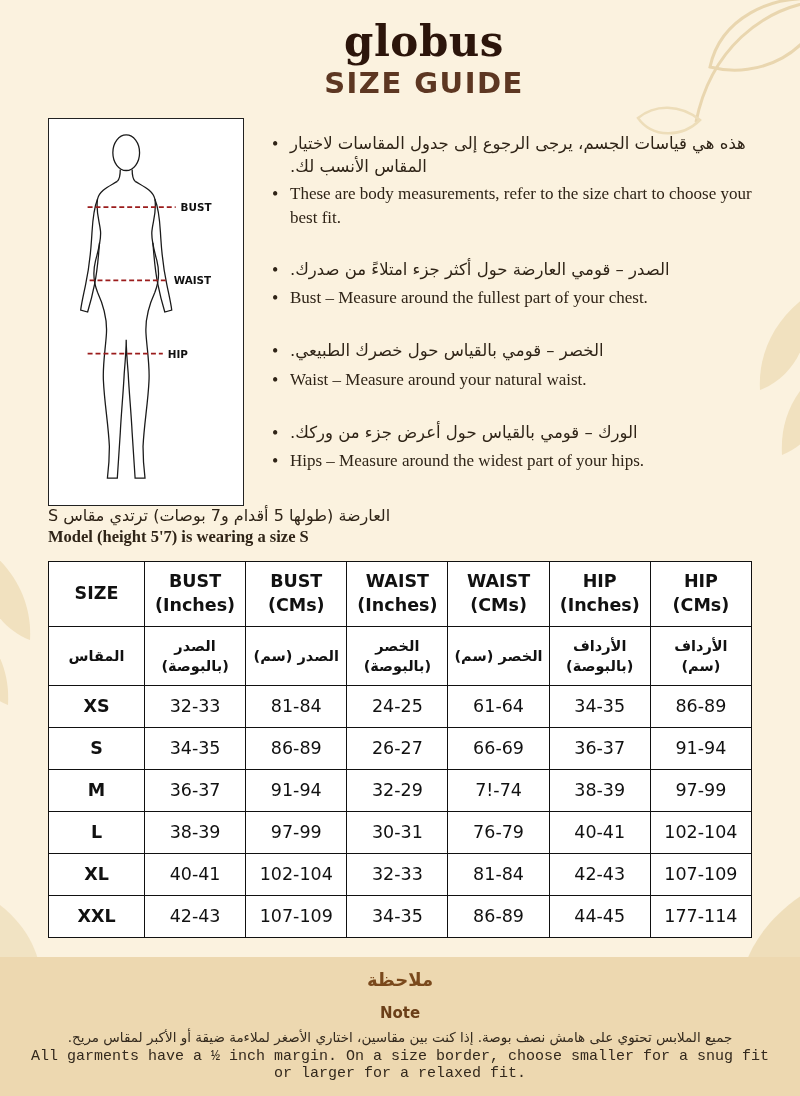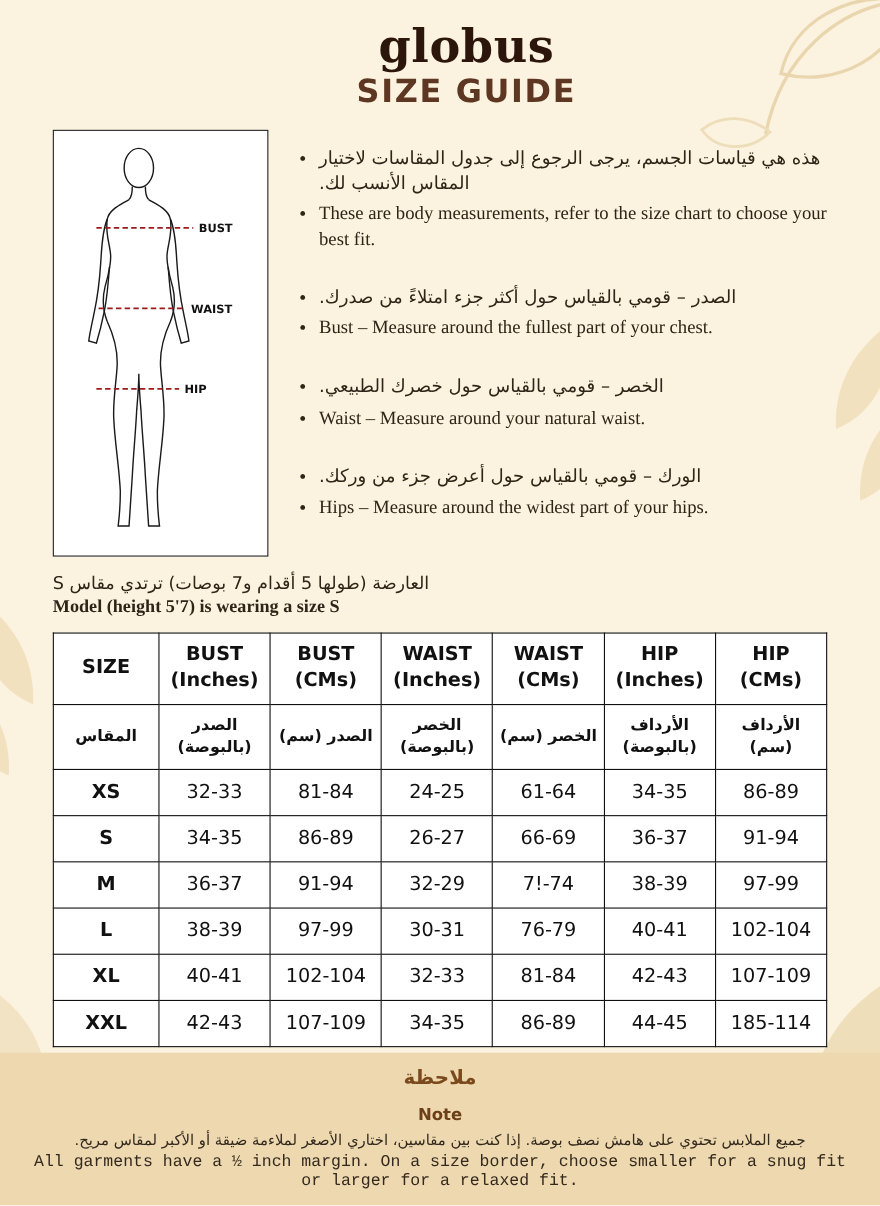--- a/index.html
+++ b/index.html
@@ -36,21 +36,21 @@
   }
   .bullets{flex:1;padding-top:14px;}
   .group{margin-bottom:28px;}
   .bline{display:flex;margin-bottom:3px;}
   .dot{flex:none;width:18px;font-size:18px;line-height:1.4;color:#2f2417;}
   .btext{flex:1;font-size:17px;line-height:1.42;}
   .ar{direction:rtl;text-align:left;font-family:"DejaVu Sans", sans-serif;font-size:16.5px;}
   .en{font-family:"Liberation Serif", serif;}
 
   
-  .model-note{margin:14px 48px 0;}
+  .model-note{margin:0 48px 0;}
   .model-note .m-ar{direction:rtl;text-align:left;font-family:"DejaVu Sans", sans-serif;font-size:16px;margin-bottom:2px;}
   .model-note .m-en{font-size:16.5px;font-weight:700;font-family:"Liberation Serif", serif;}
 
   
   table.size-chart{
     margin:14px 48px 0;width:704px;
     border-collapse:collapse;background:#ffffff;
     font-family:"DejaVu Sans", sans-serif;color:#111;
     table-layout:fixed;
   }
@@ -138,21 +138,21 @@
               <div class="btext ar">هذه هي قياسات الجسم، يرجى الرجوع إلى جدول المقاسات لاختيار المقاس الأنسب لك.</div>
             </div>
           <div class="bline">
               <span class="dot">•</span>
               <div class="btext en">These are body measurements, refer to the size chart to choose your best fit.</div>
             </div>
         </div>
         <div class="group">
           <div class="bline">
               <span class="dot">•</span>
-              <div class="btext ar">الصدر – قومي بالقياس حول أكثر جزء امتلاءً من صدرك.</div>
+              <div class="btext ar">الصدر – قومي العارضة حول أكثر جزء امتلاءً من صدرك.</div>
             </div>
           <div class="bline">
               <span class="dot">•</span>
               <div class="btext en">Bust – Measure around the fullest part of your chest.</div>
             </div>
         </div>
         <div class="group">
           <div class="bline">
               <span class="dot">•</span>
               <div class="btext ar">الخصر – قومي بالقياس حول خصرك الطبيعي.</div>
@@ -263,21 +263,21 @@
         <td>42-43</td>
         <td>107-109</td>
       </tr>
       <tr class="data">
         <td class="size">XXL</td>
         <td>42-43</td>
         <td>107-109</td>
         <td>34-35</td>
         <td>86-89</td>
         <td>44-45</td>
-        <td>185-114</td>
+        <td>177-114</td>
       </tr>
     </tbody>
       </table>
   </div>
 
   <div class="footer">
     <div class="f-title-ar">ملاحظة</div>
     <div class="f-title-en">Note</div>
     <div class="f-body-ar">جميع الملابس تحتوي على هامش نصف بوصة. إذا كنت بين مقاسين، اختاري الأصغر لملاءمة ضيقة أو الأكبر لمقاس مريح.</div>
     <div class="f-body-en">All garments have a ½ inch margin. On a size border, choose smaller for a snug fit or larger for a relaxed fit.</div>

